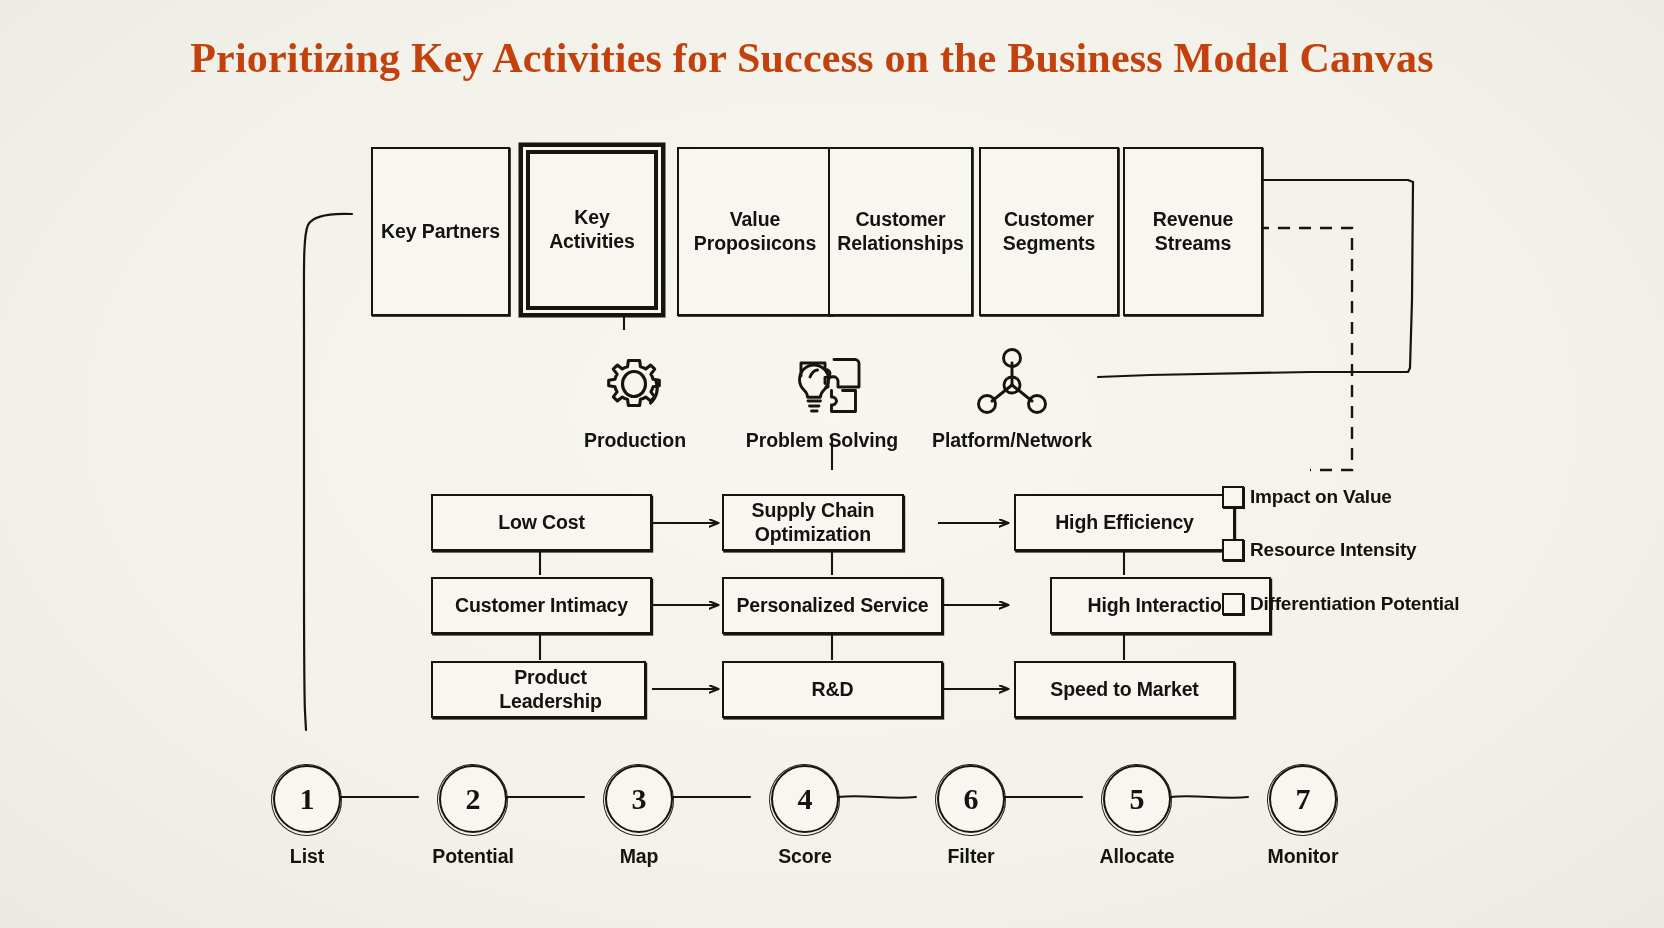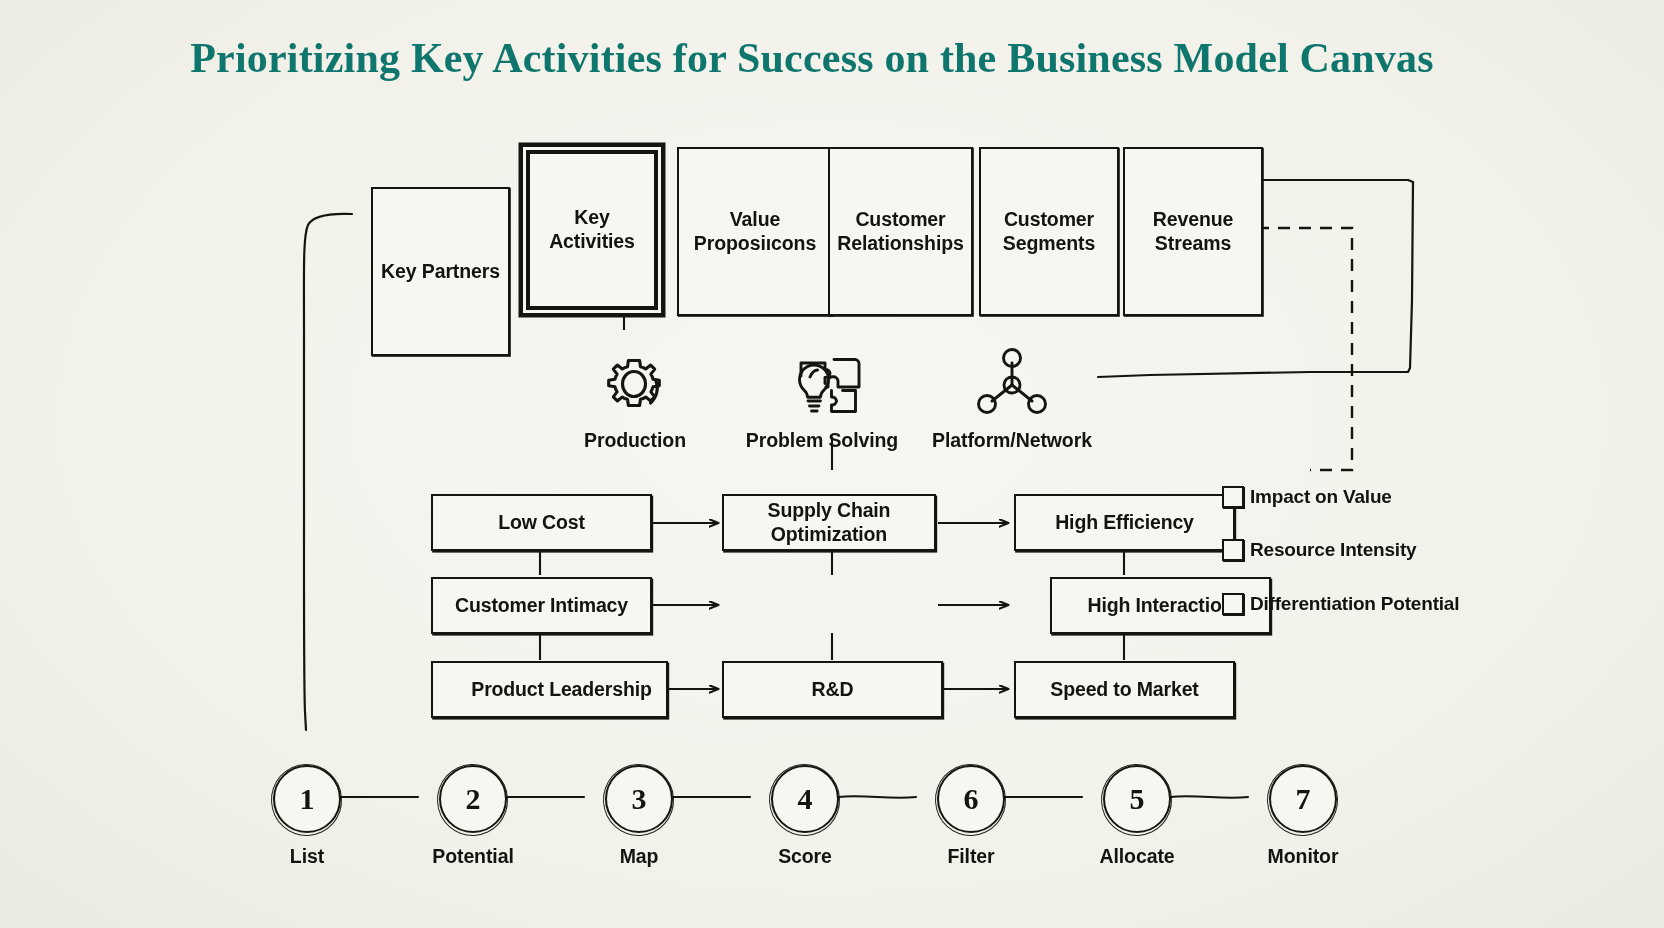--- a/index.html
+++ b/index.html
@@ -34,21 +34,21 @@
   #page-title {
     position: absolute;
     left: 0;
     top: 34px;
     width: 1624px;
     text-align: center;
     font-family: "Liberation Serif", "DejaVu Serif", serif;
     font-weight: bold;
     font-size: 42px;
     letter-spacing: 0.2px;
-    color: #0f766e;
+    color: #c2410c;
     white-space: nowrap;
   }
 
   
   #wires {
     position: absolute;
     left: 0;
     top: 0;
     width: 1664px;
     height: 928px;
@@ -255,21 +255,21 @@
     <g stroke="#15140e" stroke-width="2.2" fill="none" stroke-linecap="round">
       <path d="M340,797 L418,797"></path>
       <path d="M506,797 L584,797"></path>
       <path d="M672,797 L750,797"></path>
       <path d="M838,797 C865,794 890,800 916,797"></path>
       <path d="M1004,797 L1082,797"></path>
       <path d="M1170,797 C1197,794 1222,800 1248,797"></path>
     </g>
   </svg>
 
-  <div class="canvas-block" style="left:371px; top:147px; width:139px; height:169px;margin-top:40px;">
+  <div class="canvas-block" style="left:371px; top:147px; width:139px; height:169px;">
     <div>
       <span class="lbl">Key Partners</span>
     </div>
   </div>
 
   <div class="canvas-block highlight" style="left:526px; top:150px; width:132px; height:160px;">
     <div>
       <span class="lbl">Key</span>
       <span class="lbl">Activities</span>
     </div>
@@ -351,38 +351,41 @@
           <circle cx="65" cy="59" r="8.5"></circle>
         </g>
       </svg>
     </div>
     <div class="caption">Platform/Network</div>
   </div>
 
   <div class="matrix-box" style="left:431px; top:494px; width:221px; height:57px;">
     <span>Low Cost</span>
   </div>
-  <div class="matrix-box" style="left:722px; top:494px; width:214px; height:57px;">
+  <div class="matrix-box" style="left:722px; top:494px; width:182px; height:57px;">
     <div>
       <span style="display:block">Supply Chain</span>
       <span style="display:block">Optimization</span>
     </div>
   </div>
   <div class="matrix-box" style="left:1014px; top:494px; width:221px; height:57px;">
     <span>High Efficiency</span>
   </div>
 
   <div class="matrix-box" style="left:431px; top:577px; width:221px; height:57px;text-align:center;">
     <span>Customer Intimacy</span>
   </div>
+  <div class="matrix-box" style="left:722px; top:577px; width:221px; height:57px;">
+    <span>Personalized Service</span>
+  </div>
   <div class="matrix-box" style="left:1014px; top:577px; width:221px; height:57px;margin-left:36px;">
     <span>High Interaction</span>
   </div>
 
-  <div class="matrix-box" style="left:431px; top:661px; width:237px; height:57px;padding-left:30px;">
+  <div class="matrix-box" style="left:431px; top:661px; width:215px; height:57px;padding-left:30px;">
     <span>Product Leadership</span>
   </div>
   <div class="matrix-box" style="left:722px; top:661px; width:221px; height:57px;">
     <span>R&amp;D</span>
   </div>
   <div class="matrix-box" style="left:1014px; top:661px; width:221px; height:57px;">
     <span>Speed to Market</span>
   </div>
 
   <div id="criteria-list">

